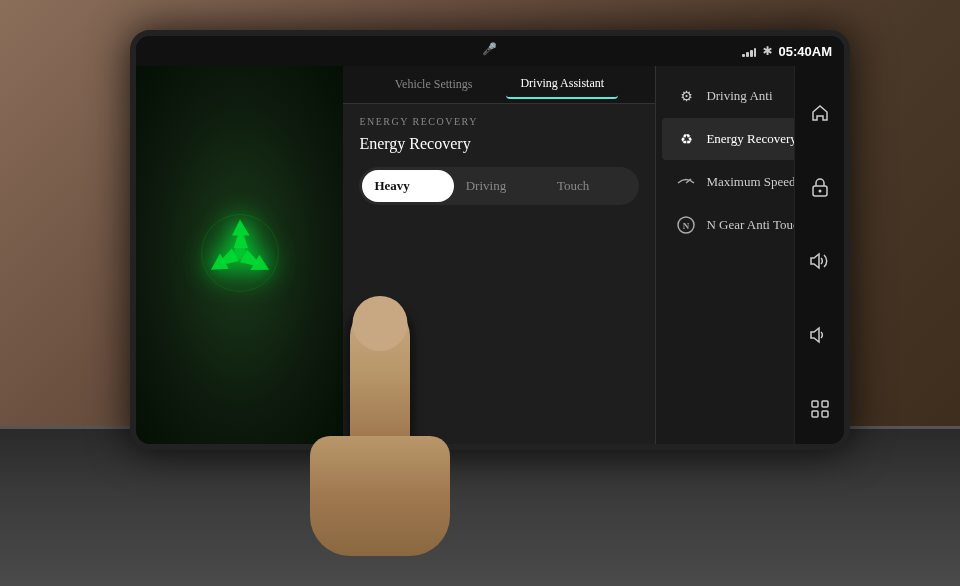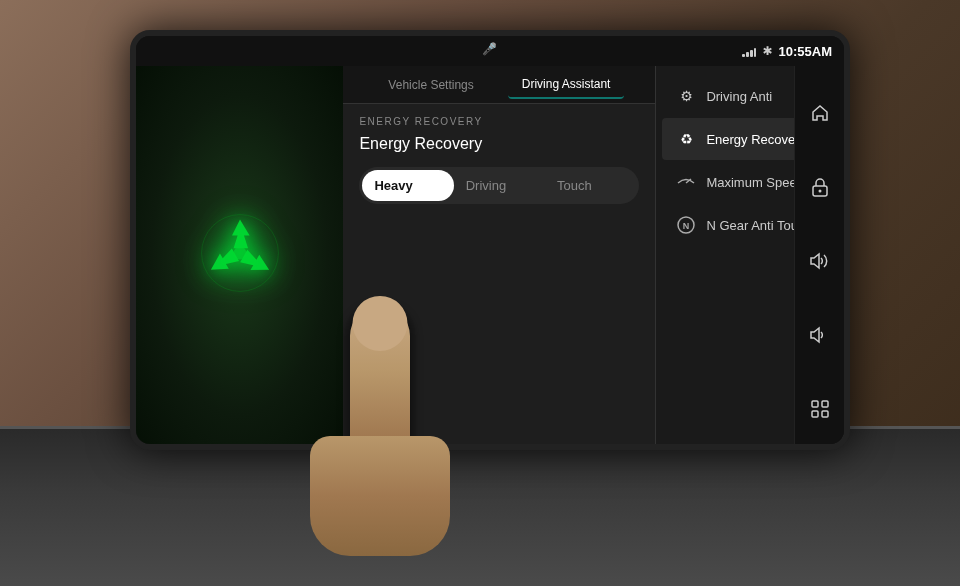--- a/index.html
+++ b/index.html
@@ -94,20 +94,21 @@
 
     .bt-icon {
       color: #ccc;
       font-size: 12px;
     }
 
     
     .main-content {
       flex: 1;
       display: flex;
+      font-family: Liberation Serif, serif;
     }
 
     
     .left-panel {
       width: 220px;
       background: radial-gradient(ellipse at center, #1a3a1a 0%, #0d1a0d 60%, #050f05 100%);
       display: flex;
       align-items: center;
       justify-content: center;
       position: relative;
@@ -148,21 +149,21 @@
       padding: 6px 14px;
       font-size: 12px;
       color: #888;
       cursor: pointer;
       border-radius: 4px;
       position: relative;
     }
 
     .tab.active {
       color: #fff;
-      border-bottom: 2px solid #0f766e;
+      border-bottom: 2px solid #5eead4;
       text-align: center;
     }
 
     
     .settings-content {
       padding: 12px 16px;
       flex: 1;
     }
 
     .section-label {
@@ -338,21 +339,21 @@
       <span class="center-icon">🎤</span>
       <div class="status-icons">
 
         <div class="signal-icon">
           <div class="signal-bar" style="height:3px"></div>
           <div class="signal-bar" style="height:5px"></div>
           <div class="signal-bar" style="height:7px"></div>
           <div class="signal-bar" style="height:9px"></div>
         </div>
         <span class="bt-icon">✱</span>
-        <span class="time-text">10:55AM</span>
+        <span class="time-text">05:40AM</span>
       </div>
     </div>
 
     <div class="main-content">
 
       <div class="left-panel">
         <div class="recycle-icon-container">
           <svg class="recycle-svg" viewBox="0 0 100 100" xmlns="http://www.w3.org/2000/svg">
 
             <g fill="#00dd33" opacity="0.9">

